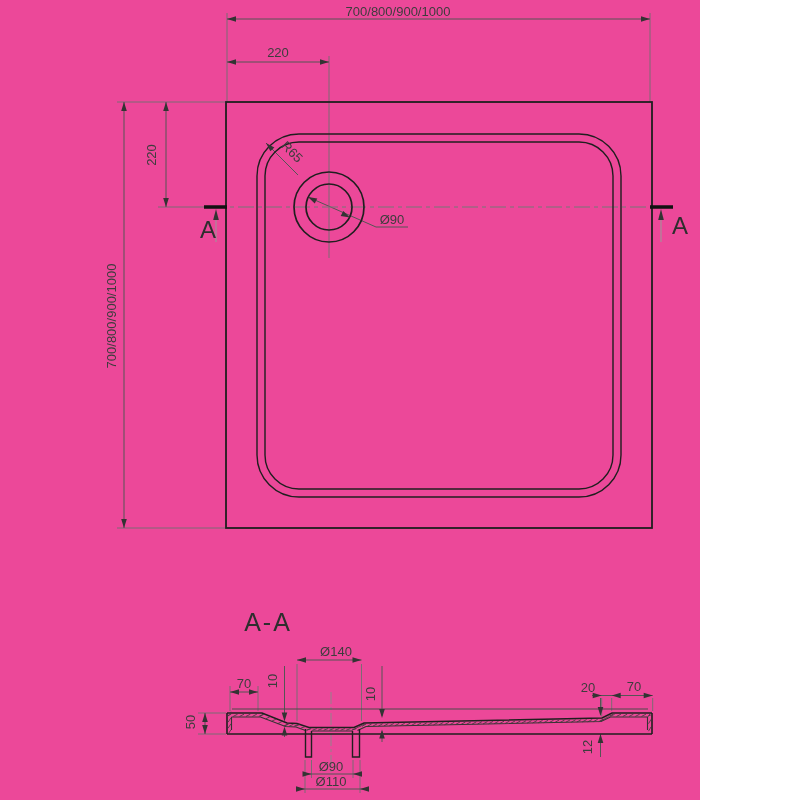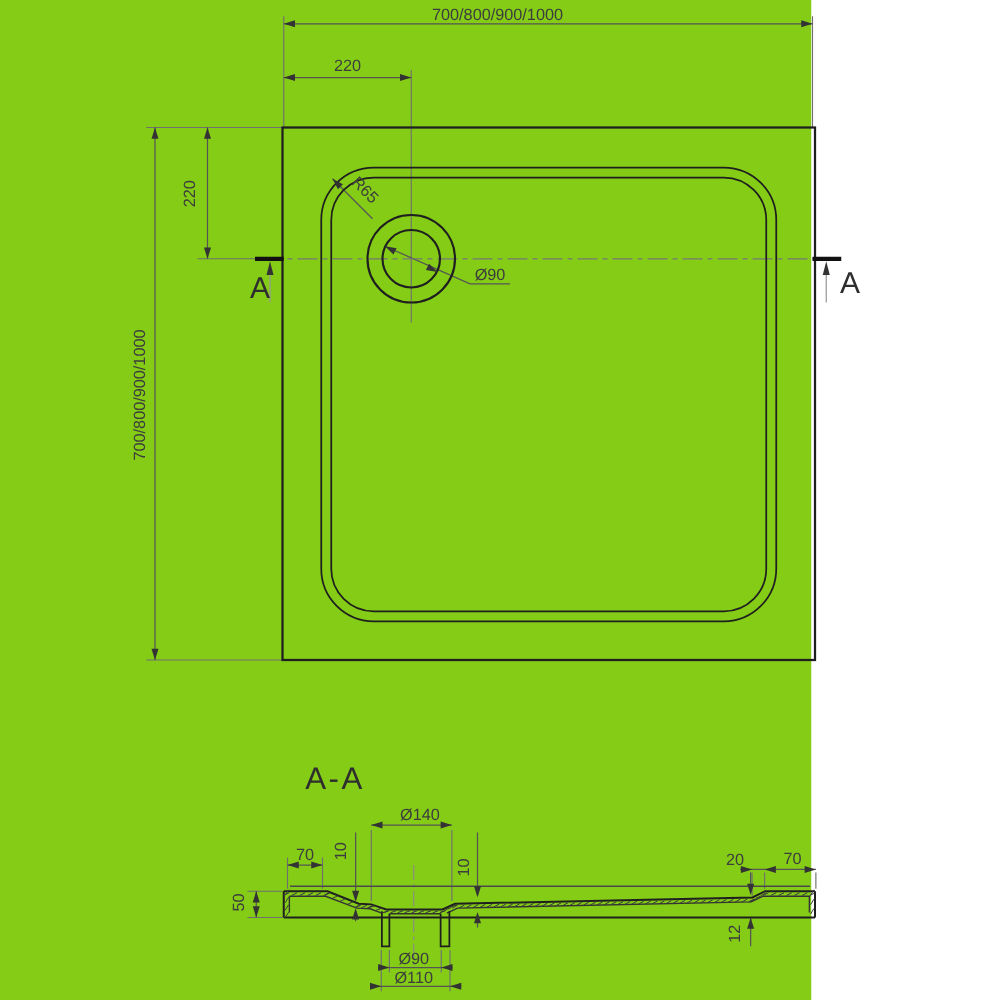--- a/index.html
+++ b/index.html
@@ -1,16 +1,16 @@
 <!DOCTYPE html>
 <html><head>
 <meta charset="utf-8">
 <style>
   html,body{margin:0;padding:0;background:#ffffff;width:800px;height:800px;overflow:hidden;}
-  .canvas{width:649px;height:800px;background:#84cc16;}
+  .canvas{width:700px;height:800px;background:#ec4899;}
   svg{display:block;}
   .dimtext{font-family:"Liberation Sans", sans-serif;font-size:13px;fill:#3d3d3d;}
   .lettertext{font-family:"Liberation Sans", sans-serif;font-size:24px;fill:#2e2e2e;}
   .titletext{font-family:"Liberation Sans", sans-serif;font-size:25px;fill:#2e2e2e;letter-spacing:2px;}
 </style>
 </head>
 <body>
 
 <div class="canvas">
 <svg width="800" height="800" viewBox="0 0 800 800">

